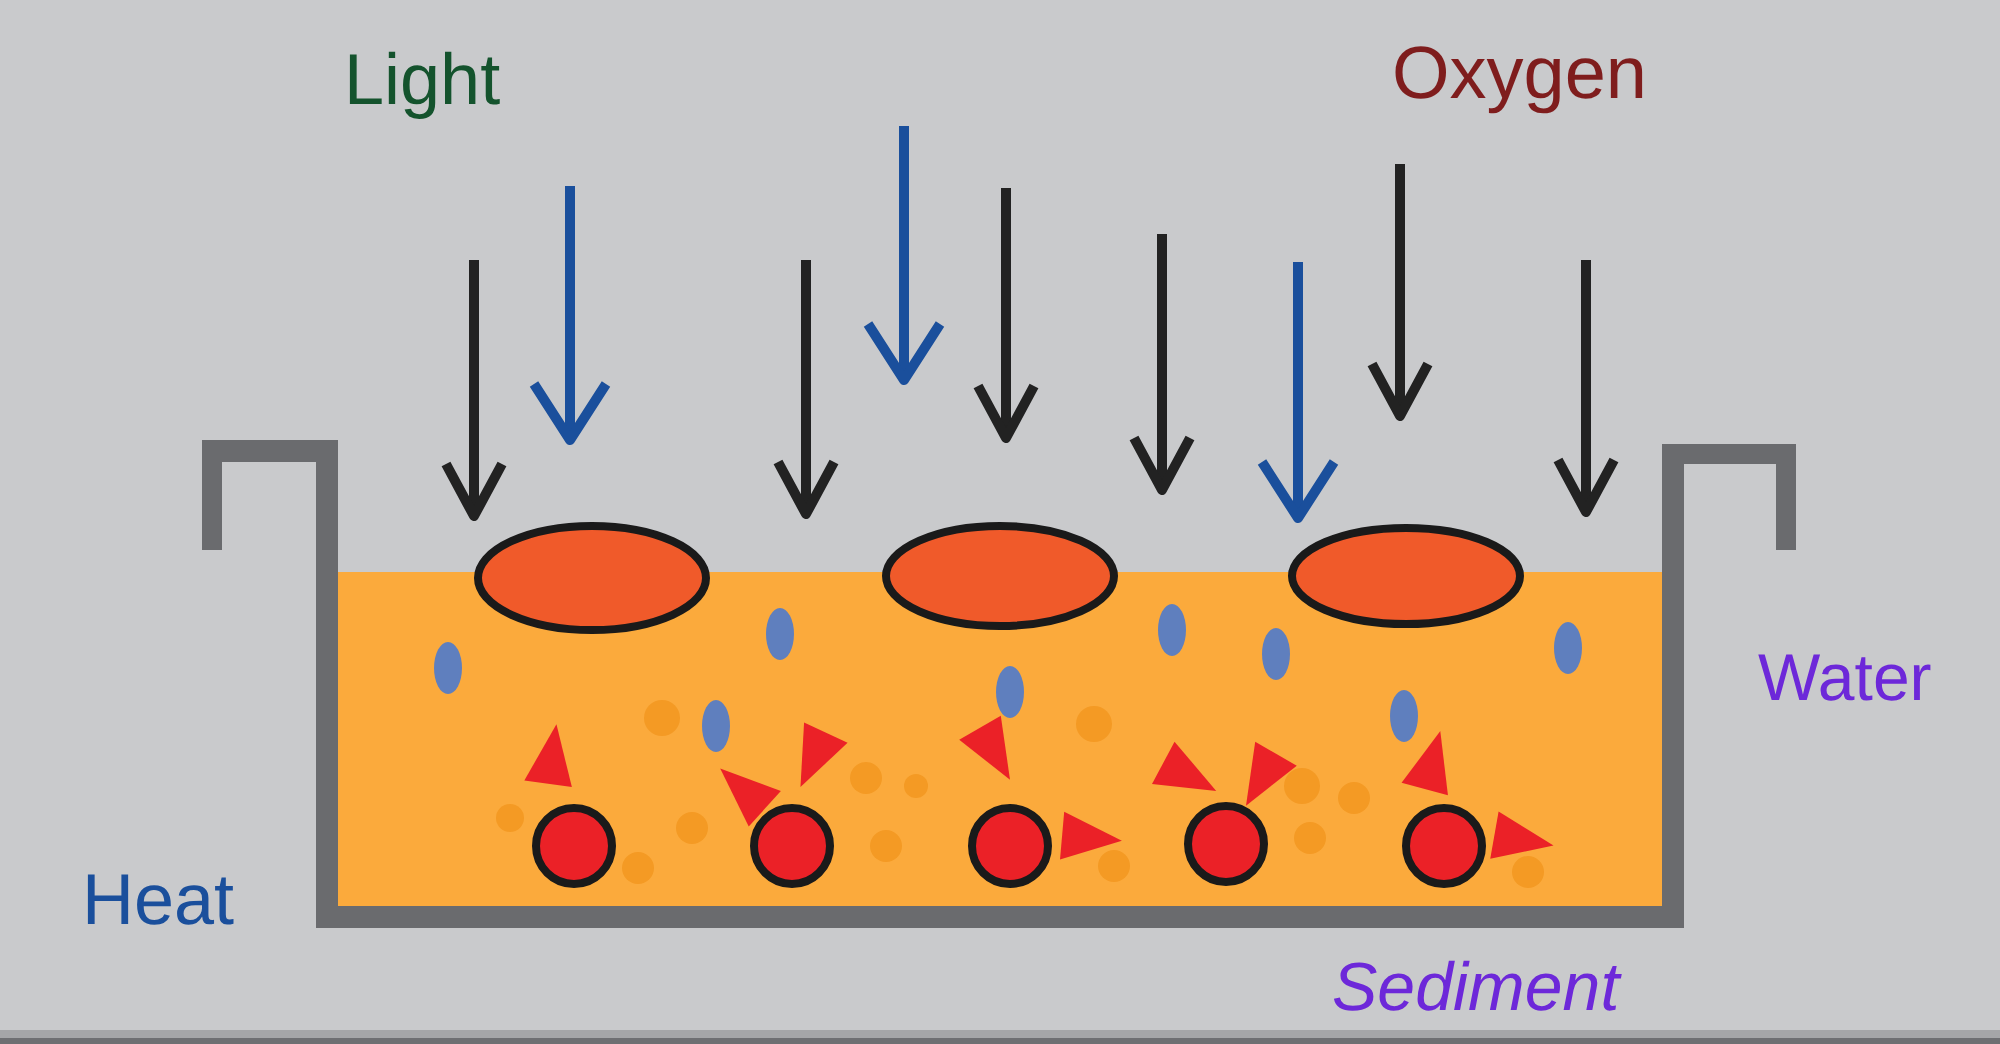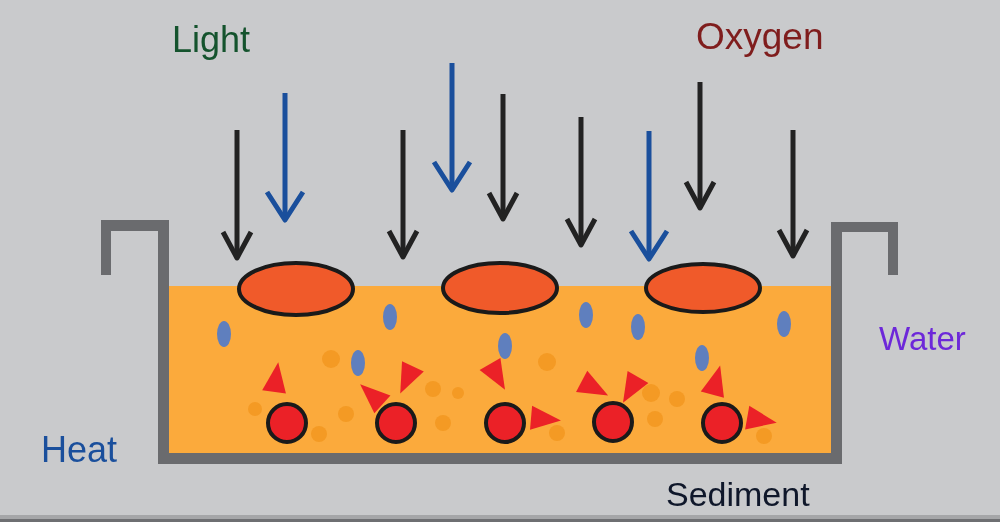--- a/index.html
+++ b/index.html
@@ -94,14 +94,14 @@
       <line x1="793" y1="130" x2="793" y2="254" stroke="#222222" stroke-width="5"></line>
       <path d="M 779 230 L 793 256 L 807 230" fill="none" stroke="#222222" stroke-width="5" stroke-linejoin="round"></path>
       <rect x="0" y="515" width="1000" height="4" fill="#A5A6A8"></rect>
       <rect x="0" y="519" width="1000" height="3" fill="#6E6F72"></rect>
     </svg>
 
   <div class="lbl lbl-light" style="color: #14532d;">Light</div>
   <div class="lbl lbl-oxygen" style="color: #7f1d1d;">Oxygen</div>
   <div class="lbl lbl-heat" style="color: rgb(26, 79, 156);">Heat</div>
   <div class="lbl lbl-water" style="color: #6d28d9;">Water</div>
-  <div class="lbl lbl-sediment" style="color: #0f172a;">Sediment</div>
+  <div class="lbl lbl-sediment" style="color: #6d28d9; font-style: italic;">Sediment</div>
 </div>
 
 </body></html>

